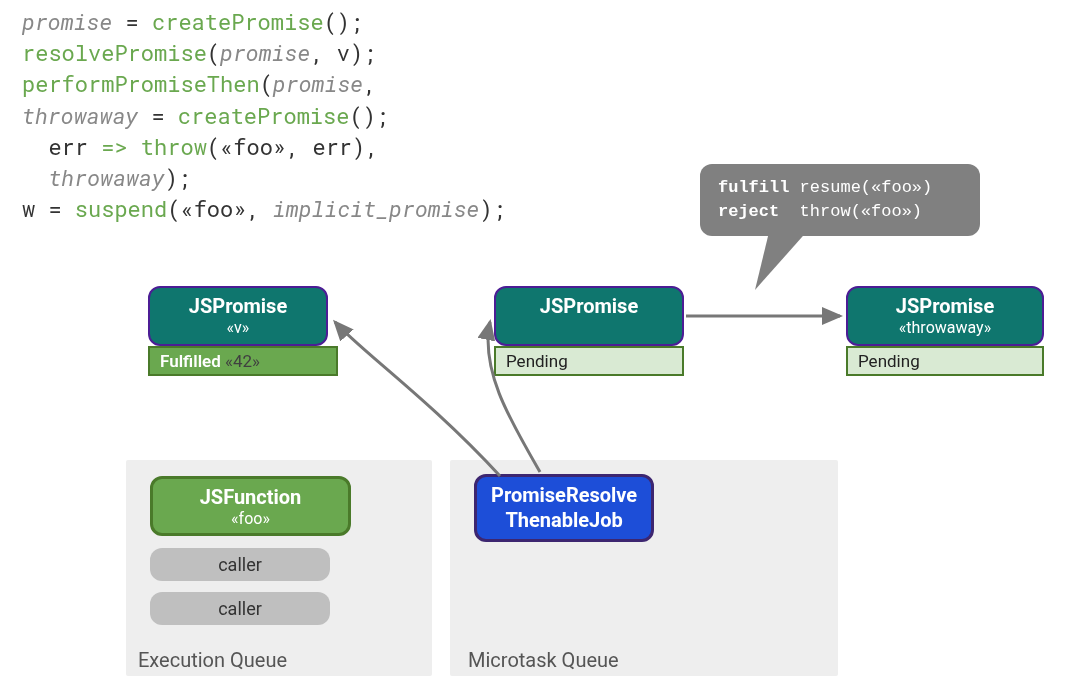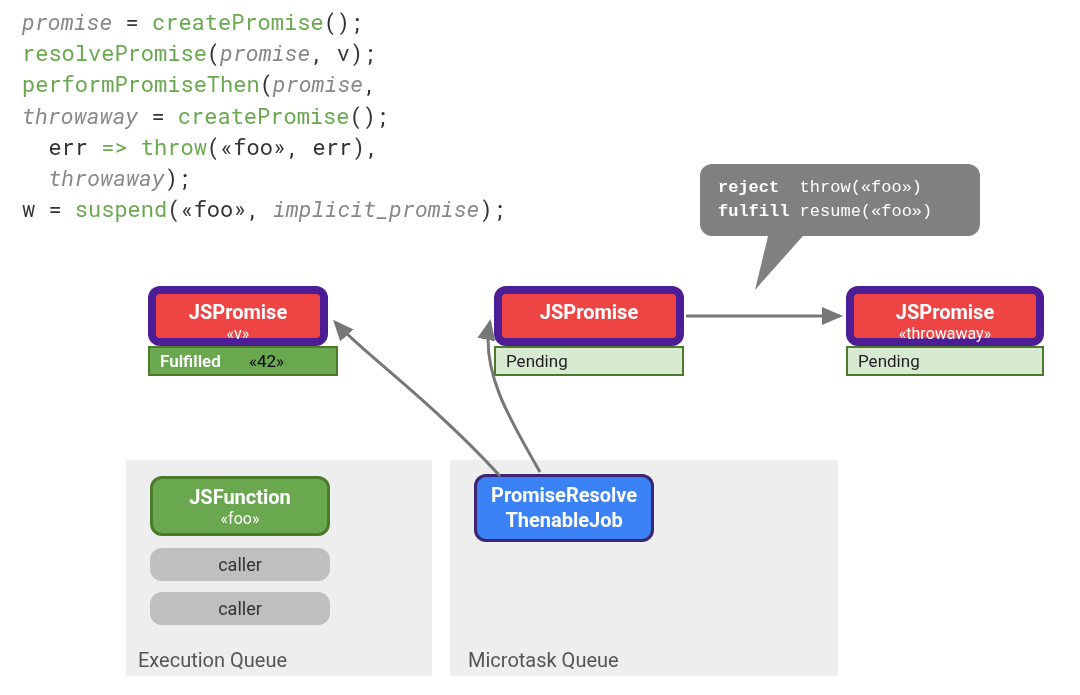--- a/index.html
+++ b/index.html
@@ -18,39 +18,39 @@
     font-family: "Roboto Mono", "Courier New", monospace;
     font-size: 22px;
     line-height: 1.42;
     color: #333;
   }
   .code .em { font-style: italic; color: #888; }
   .code .fn { color: #6aa84f; }
 
   .promise-box {
     position: absolute;
-    border: 8px solid #4c1d95;
+    border: 2px solid #4c1d95;
     border-radius: 12px;
-    background: #ef4444;
+    background: #0f766e;
     color: #fff;
     text-align: center;
     font-weight: 600;
   }
   .promise-box .title { font-size: 20px; font-weight: 700; padding-top: 6px; }
   .promise-box .sub { font-size: 16px; font-weight: 400; padding-bottom: 6px; }
   .status-bar {
     position: absolute;
     background: #d9ead3;
     border: 2px solid #4a7a2a;
     font-size: 17px;
     color: #222;
     padding: 3px 10px;
   }
   .status-bar.fulfilled { background: #6aa84f; color: #fff; font-weight: 600; }
-  .status-bar.fulfilled .val { font-weight: 400; color: #000000; margin-left: 24px; }
+  .status-bar.fulfilled .val { font-weight: 400; color: #404040; }
 
   .jsfunction-box {
     position: absolute;
     border: 3px solid #4a7a2a;
     border-radius: 12px;
     background: #6aa84f;
     color: #fff;
     text-align: center;
   }
   .jsfunction-box .title { font-size: 20px; font-weight: 700; padding-top: 6px; }
@@ -61,21 +61,21 @@
     background: #bfbfbf;
     color: #333;
     text-align: center;
     font-size: 18px;
     padding: 6px 0;
     border-radius: 12px;
   }
 
   .purple-box {
     position: absolute;
-    background: #3b82f6;
+    background: #1d4ed8;
     border: 3px solid #3d2670;
     border-radius: 12px;
     color: #fff;
     text-align: center;
     font-size: 20px;
     font-weight: 700;
     line-height: 1.25;
     padding: 6px 14px;
   }
 
@@ -156,25 +156,25 @@
 </div>
 <div class="status-bar" style="left:494px; top:346px; width:190px;">Pending</div>
 
 <div class="promise-box" style="left:846px; top:286px; width:198px; height:60px;">
   <div class="title">JSPromise</div>
   <div class="sub">«throwaway»</div>
 </div>
 <div class="status-bar" style="left:846px; top:346px; width:198px;">Pending</div>
 
 <div class="speech" style="left:700px; top:164px; width:280px;">
+  <div><span class="bold">fulfill</span><span style="white-space:pre"> resume(«foo»)</span></div>
   <div><span class="bold">reject</span><span style="white-space:pre">  throw(«foo»)</span></div>
-  <div><span class="bold">fulfill</span><span style="white-space:pre"> resume(«foo»)</span></div>
 </div>
 
-<div class="jsfunction-box" style="left:150px; top:476px; width:180px; height:60px;">
+<div class="jsfunction-box" style="left:150px; top:476px; width:201px; height:60px;">
   <div class="title">JSFunction</div>
   <div class="sub">«foo»</div>
 </div>
 <div class="caller-box" style="left:150px; top:548px; width:180px;">caller</div>
 <div class="caller-box" style="left:150px; top:592px; width:180px;">caller</div>
 
 <div class="purple-box" style="left:474px; top:474px;">
   <div>PromiseResolve</div>
   <div>ThenableJob</div>
 </div>

